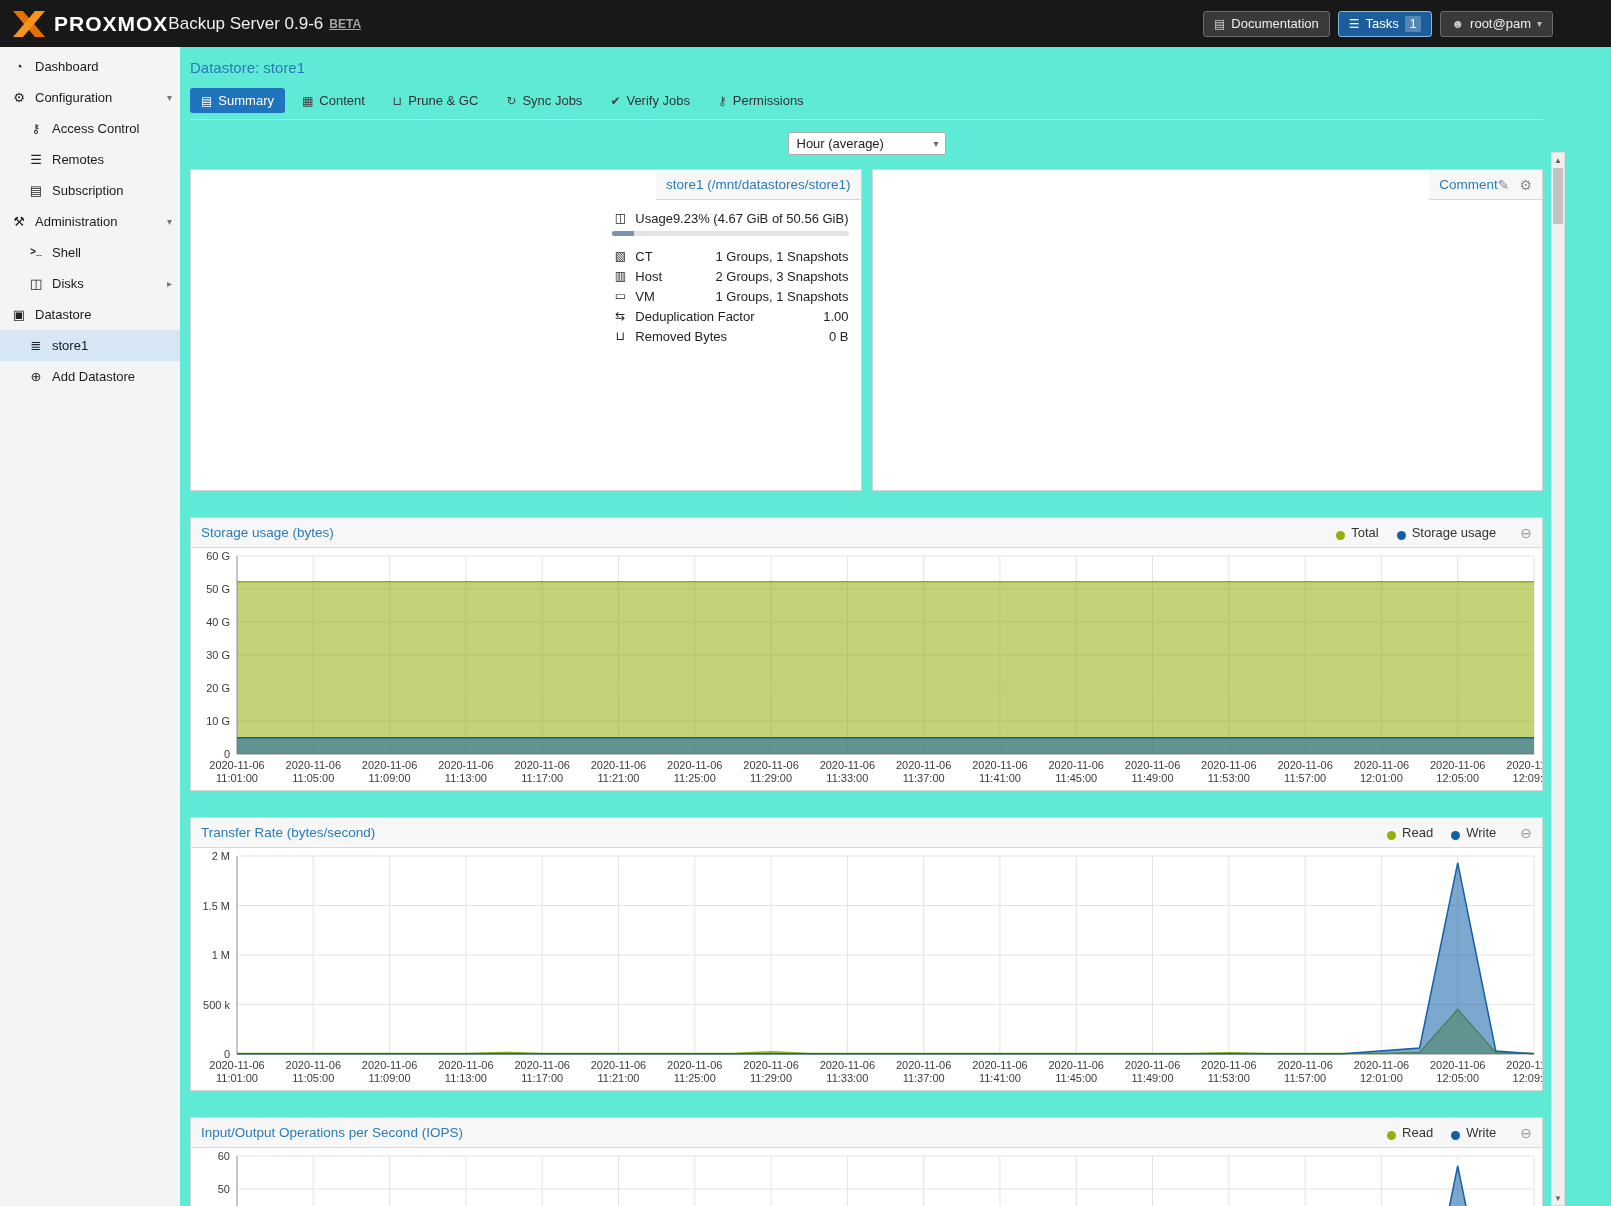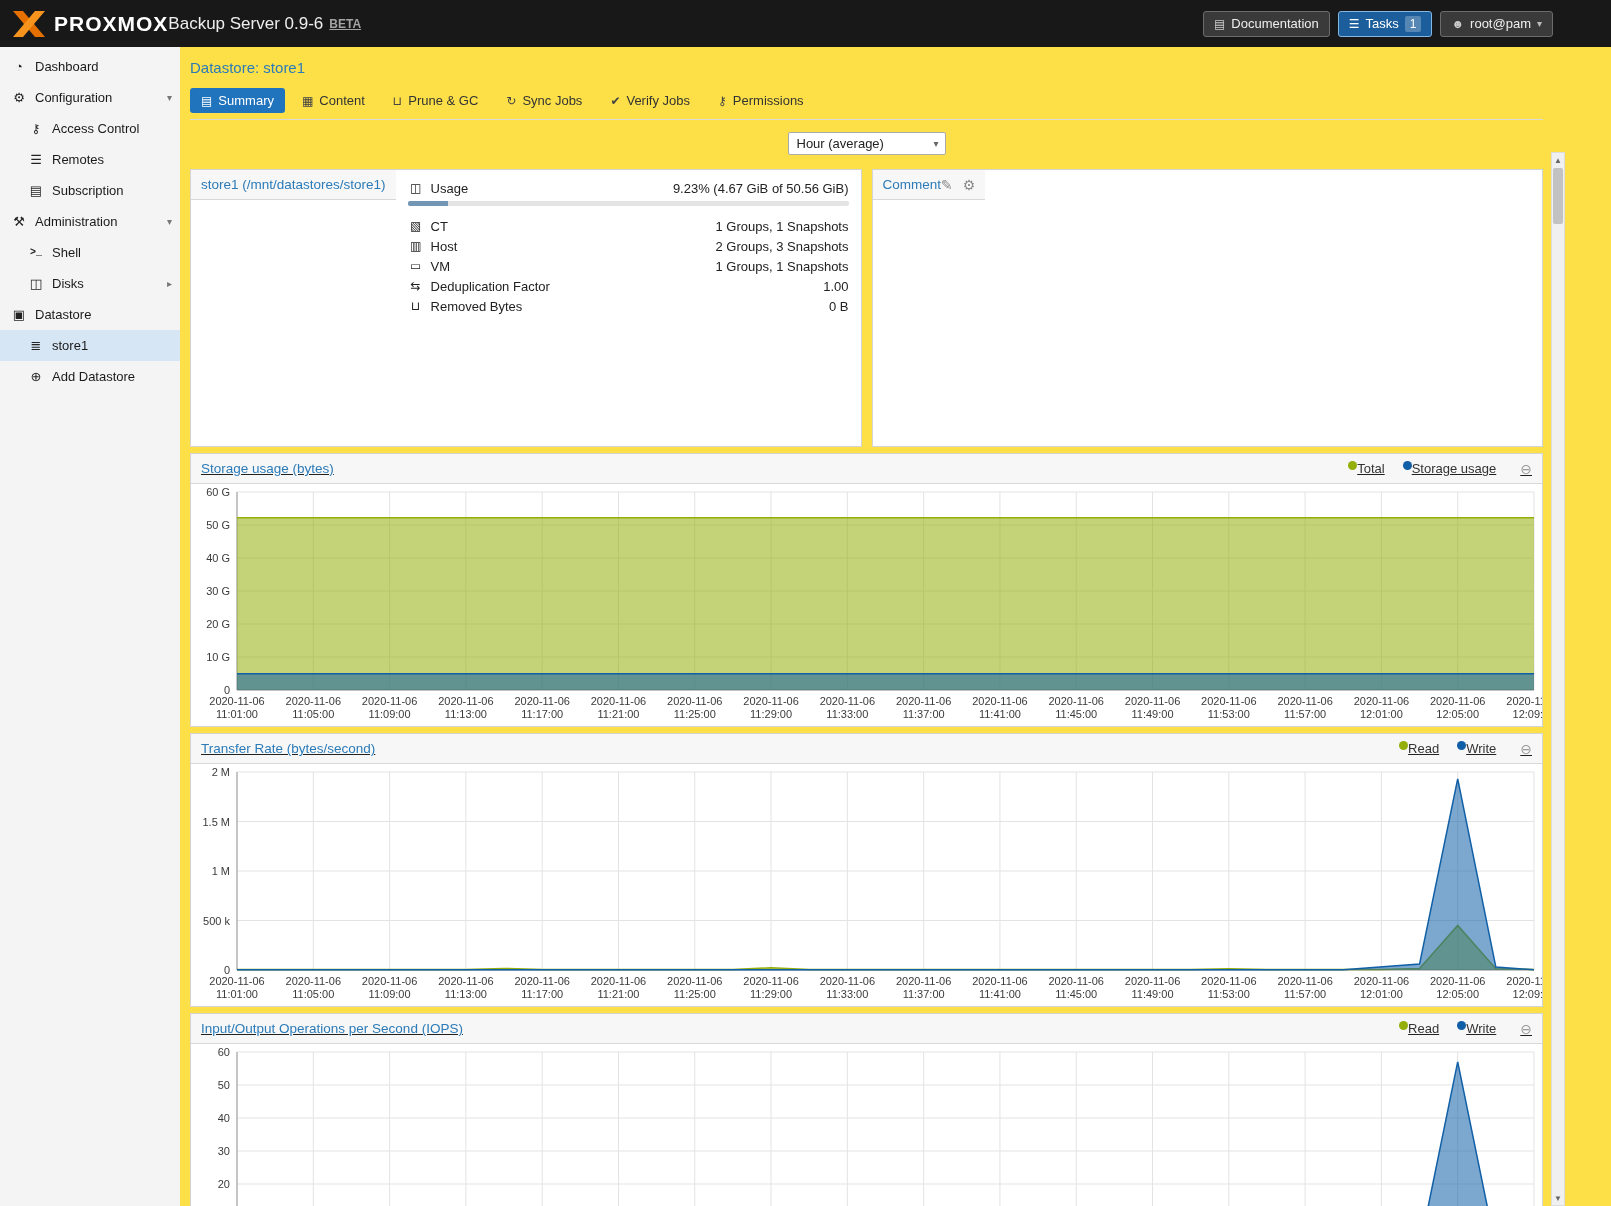--- a/index.html
+++ b/index.html
@@ -23,54 +23,54 @@
   
   .sidebar { position:absolute; left:0; top:47px; width:180px; bottom:0; background:#f4f4f4; padding-top:4px; }
   .nav-item { display:flex; align-items:center; height:31px; padding:0 8px 0 10px; cursor:pointer; color:#1a1a1a; }
   .nav-item.lvl1 { padding-left:27px; }
   .nav-item.selected { background:#d7e6f4; }
   .nav-icon { width:18px; text-align:center; margin-right:7px; font-size:13px; color:#222; flex:0 0 18px; }
   .nav-icon.mono { font-family:"Liberation Mono","DejaVu Sans Mono",monospace; font-size:10px; font-weight:700; }
   .nav-caret { margin-left:auto; font-size:10px; color:#777; }
 
   
-  .main { position:absolute; left:180px; top:47px; right:0; bottom:0; background:#fde047; padding:8px 16px 0 10px; overflow:hidden; }
+  .main { position:absolute; left:180px; top:47px; right:0; bottom:0; background:#5eead4; padding:8px 16px 0 10px; overflow:hidden; }
   .content-col { width:1353px; }
   .page-title { color:#2b7bb9; font-size:15px; padding:4px 0 2px 0; }
   .tabbar { display:flex; align-items:center; gap:6px; margin-top:10px; padding-bottom:6px; border-bottom:1px solid #dadada; }
   .tab { display:flex; align-items:center; gap:6px; padding:5px 11px; border-radius:3px; color:#333; cursor:pointer; }
   .tab .tab-icon { font-size:12px; color:#444; }
   .tab.active { background:#2073bd; color:#fff; }
   .tab.active .tab-icon { color:#fff; }
   .toolbar-row { display:flex; justify-content:center; margin-top:12px; }
   .select { position:relative; width:158px; height:23px; border:1px solid #ababab; border-radius:2px; background:#fff; line-height:21px; padding:0 20px 0 8px; color:#222; cursor:pointer; }
   .select-caret { position:absolute; right:6px; top:0; font-size:10px; color:#666; }
 
   
   .panels-row { display:flex; gap:10px; margin-top:14px; }
   .panel { border:1px solid #d4d4d4; background:#fff; }
-  .half { flex:1 1 0; height:278px; display:flex; flex-direction:row; }
+  .half { flex:1 1 0; height:322px; display:flex; flex-direction:column;align-items:flex-end; }
   .panel-h { height:30px; background:#f7f7f7; border-bottom:1px solid #d8d8d8; display:flex; align-items:center; padding:0 10px; }
   .panel-title { color:#2b7bb9; font-size:13.5px; }
   .panel-tools { margin-left:auto; display:flex; align-items:center; gap:10px; color:#8a8a8a; font-size:14px; }
   .panel-tools span { cursor:pointer; }
   .panel-body { padding:8px 12px; flex:1; }
 
   .kv-row { display:flex; align-items:center; height:20px; }
   .kv-label { display:flex; align-items:center; gap:7px; }
   .kv-icon { width:16px; text-align:center; font-size:12px; color:#222; }
   .kv-value { margin-left:auto; }
   .progress { height:5px; background:#e4e4e4; border-radius:2px; margin:3px 0 10px 0; overflow:hidden; }
   .progress-fill { height:100%; background:#7296b4; }
   .section-title { font-weight:700; margin:7px 0 6px 0; }
 
   
-  .chart-panel { margin-top:6px; width:100%;text-decoration:underline; }
+  .chart-panel { margin-top:26px; width:100%; }
   .legend { margin-left:auto; display:flex; align-items:center; gap:18px; }
-  .legend-item { display:flex; align-items:flex-start; color:#333; cursor:pointer; }
+  .legend-item { display:flex; align-items:flex-end; gap:6px; color:#333; cursor:pointer; }
   .legend-dot { width:9px; height:9px; border-radius:50%; display:inline-block; }
   .collapse-icon { color:#999; font-size:14px; margin-left:6px; cursor:pointer; }
   .chart-body { height:242px; position:relative; }
   .chart-body svg { display:block; }
 
   
   .scrollbar { position:absolute; left:1551px; top:152px; bottom:0; width:14px; background:#f0f0f0; border:1px solid #dcdcdc; }
   .sb-arrow { height:14px; display:flex; align-items:center; justify-content:center; font-size:8px; color:#666; cursor:pointer; }
   .sb-arrow.down { position:absolute; bottom:0; left:0; right:0; }
   .sb-thumb { position:absolute; top:15px; left:1px; right:1px; height:56px; background:#c2c2c2; border-radius:2px; cursor:grab; }

